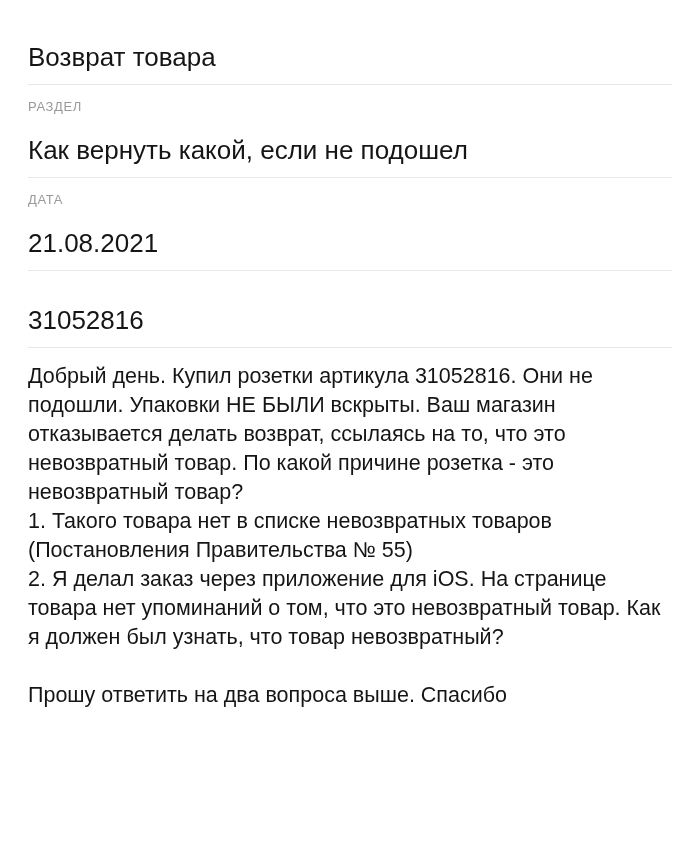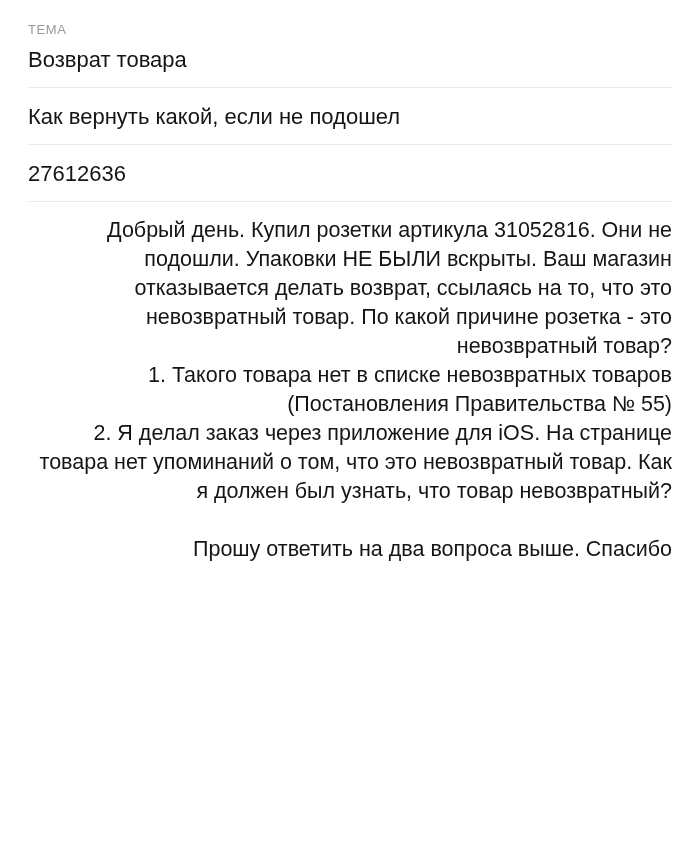--- a/index.html
+++ b/index.html
@@ -31,56 +31,60 @@
   }
   .field-label {
     font-size: 13px;
     letter-spacing: 0.6px;
     color: #9a9a9a;
     text-transform: uppercase;
     line-height: 16px;
     margin-bottom: 7px;
   }
   .field-value {
-    font-size: 22px;
+    font-size: 26px;
     line-height: 30px;
     color: #151515;
     font-weight: 400;
+    margin-top: 20px;
   }
   .text-body {
     font-size: 21.5px;
     line-height: 29px;
     color: #151515;
     white-space: pre-wrap;
     word-wrap: break-word;
-    text-align: right;
   }
   .spacer-top {
     height: 8px;
   }
 </style>
 </head>
 <body>
 
 <div class="page">
 
   <div class="spacer-top"></div>
 
   <div class="field">
-    <div class="field-label">ТЕМА</div>
     <div class="field-value">Возврат товара</div>
   </div>
 
   <div class="field">
+    <div class="field-label">РАЗДЕЛ</div>
     <div class="field-value">Как вернуть какой, если не подошел</div>
   </div>
 
+  <div class="field">
+    <div class="field-label">ДАТА</div>
+    <div class="field-value">21.08.2021</div>
+  </div>
 
   <div class="field">
-    <div class="field-value">27612636</div>
+    <div class="field-value">31052816</div>
   </div>
 
   <div class="field last">
     <div class="text-body">Добрый день. Купил розетки артикула 31052816. Они не подошли. Упаковки НЕ БЫЛИ вскрыты. Ваш магазин отказывается делать возврат, ссылаясь на то, что это невозвратный товар. По какой причине розетка - это невозвратный товар?
 1. Такого товара нет в списке невозвратных товаров (Постановления Правительства № 55)
 2. Я делал заказ через приложение для iOS. На странице товара нет упоминаний о том, что это невозвратный товар. Как я должен был узнать, что товар невозвратный?
 
 Прошу ответить на два вопроса выше. Спасибо</div>
   </div>
 

